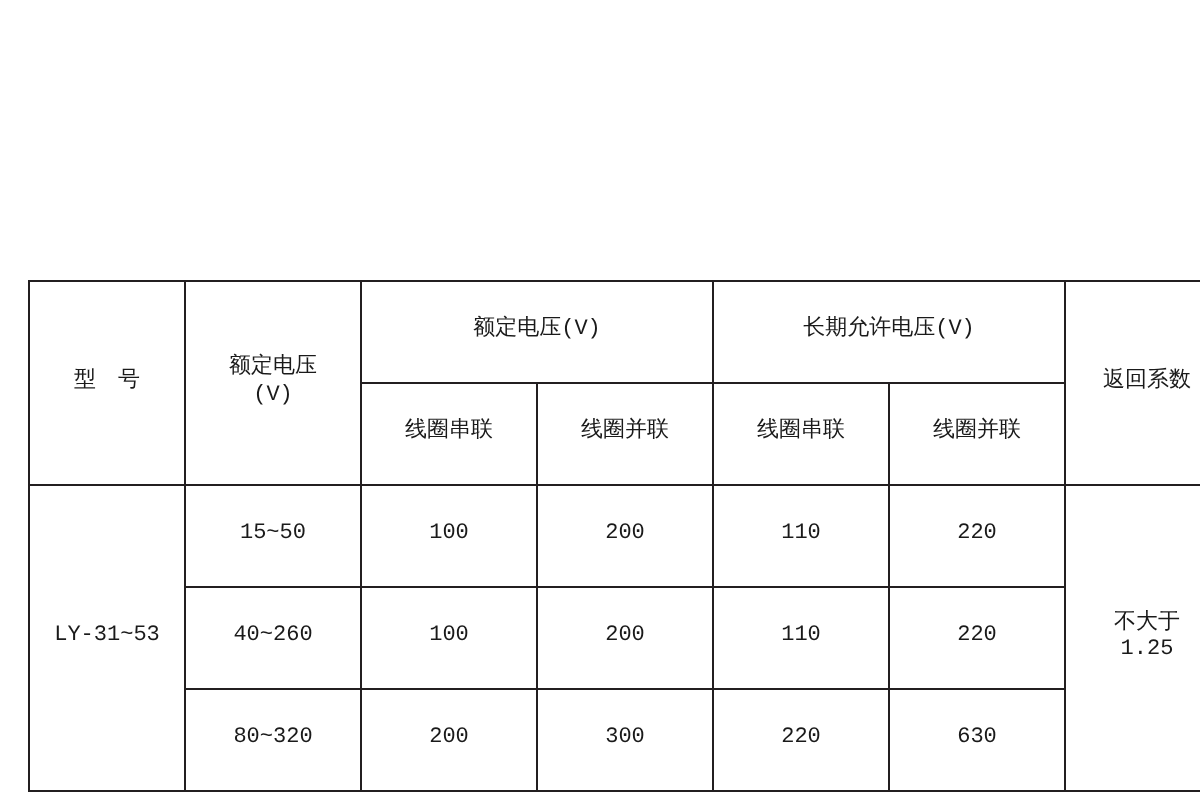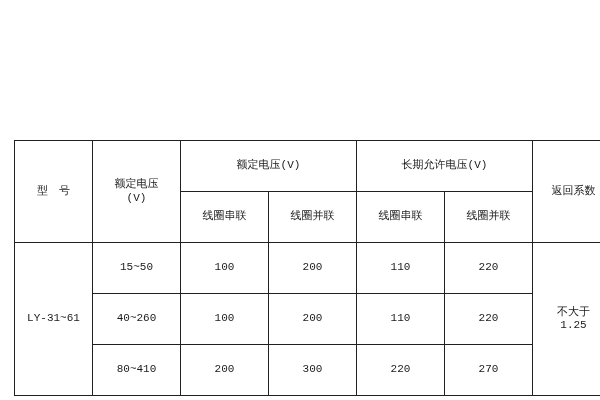--- a/index.html
+++ b/index.html
@@ -88,38 +88,38 @@
           <td class="hdr" colspan="2">长期允许电压(V)</td>
           <td class="hdr" rowspan="2">返回系数</td>
         </tr>
         <tr>
           <td class="sub">线圈串联</td>
           <td class="sub">线圈并联</td>
           <td class="sub">线圈串联</td>
           <td class="sub">线圈并联</td>
         </tr>
         <tr>
-          <td class="model" rowspan="3">LY-31~61</td>
+          <td class="model" rowspan="3">LY-31~53</td>
           <td class="val">15~50</td>
           <td class="val">100</td>
           <td class="val">200</td>
           <td class="val">110</td>
           <td class="val">220</td>
           <td class="coef" rowspan="3">不大于1.25</td>
         </tr>
         <tr>
           <td class="val">40~260</td>
           <td class="val">100</td>
           <td class="val">200</td>
           <td class="val">110</td>
           <td class="val">220</td>
         </tr>
         <tr>
-          <td class="val">80~410</td>
+          <td class="val">80~320</td>
           <td class="val">200</td>
           <td class="val">300</td>
           <td class="val">220</td>
-          <td class="val">270</td>
+          <td class="val">630</td>
         </tr>
       </tbody>
     </table>
   </div>
 </div>
 
 </body></html>

